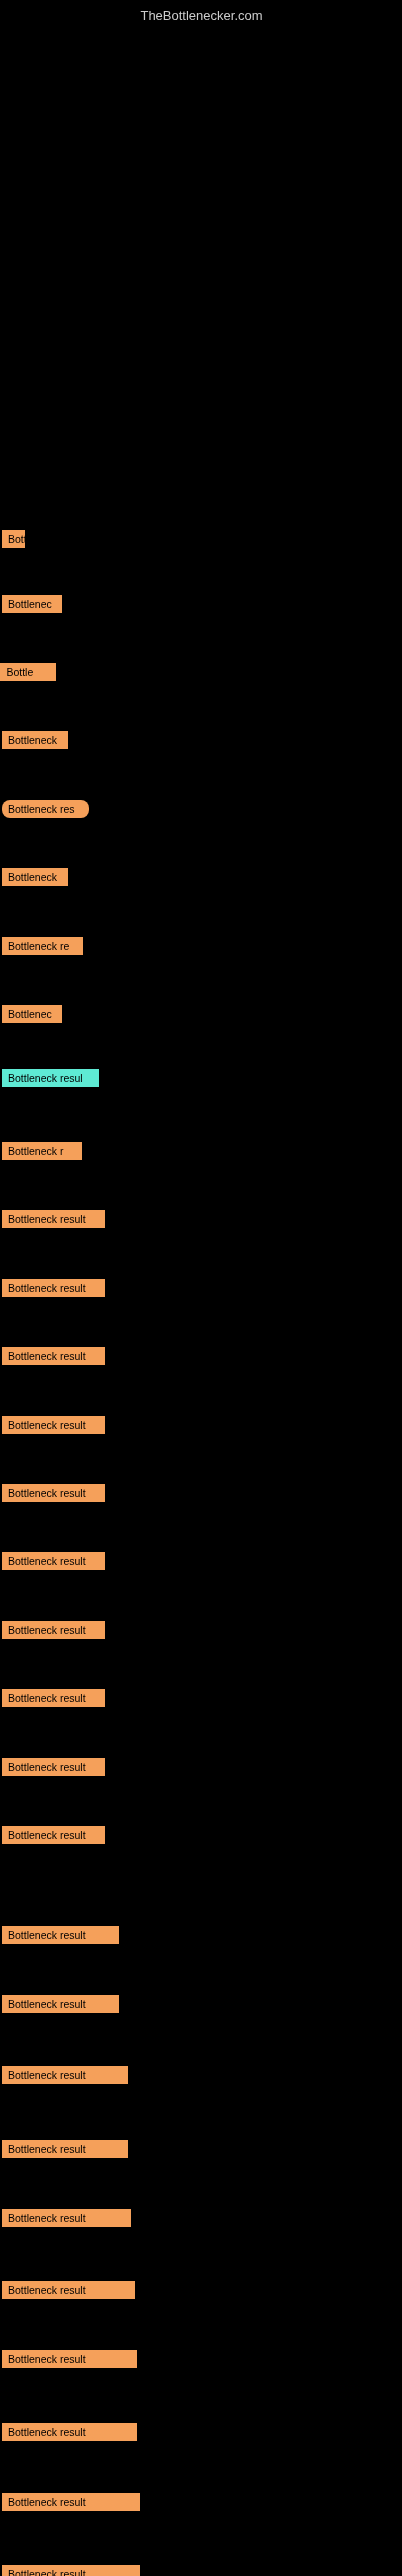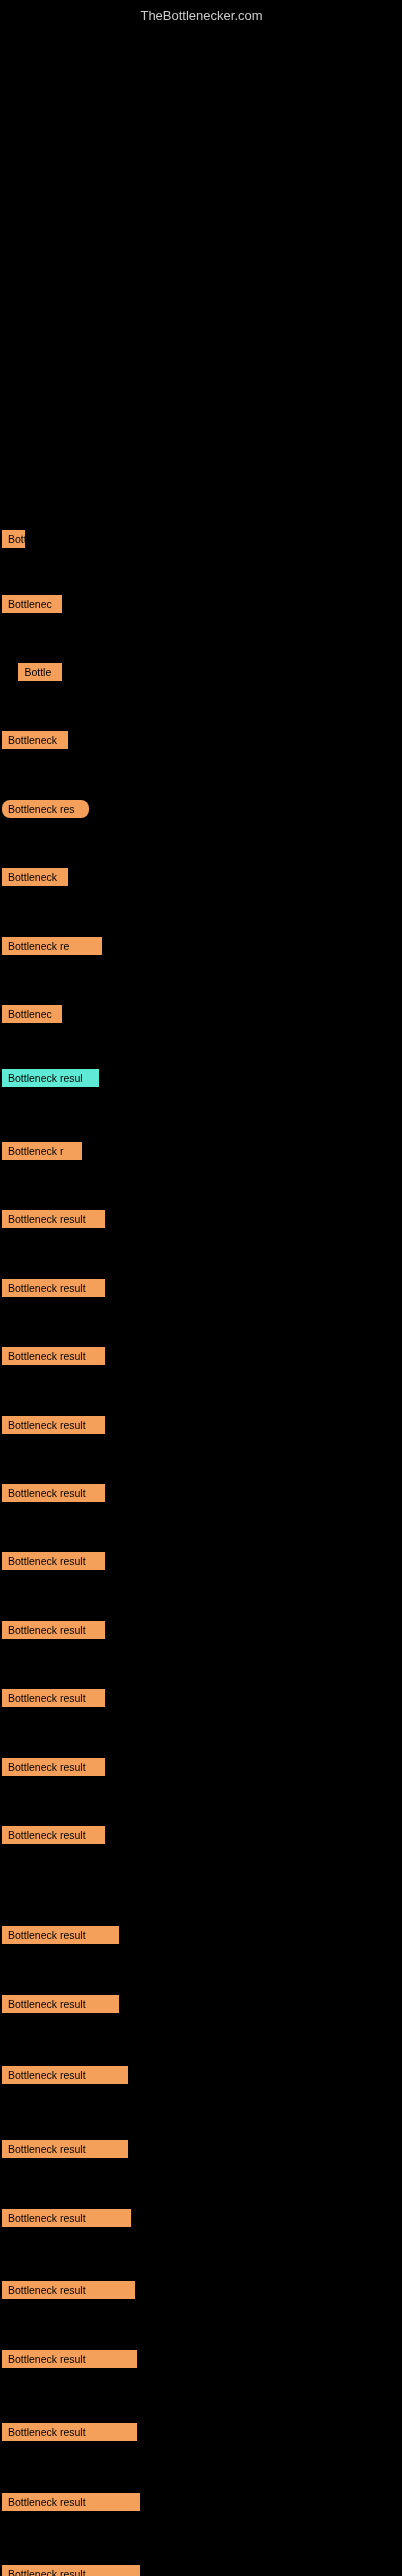--- a/index.html
+++ b/index.html
@@ -25,25 +25,25 @@
     }
   </style>
 </head>
 <body>
 
 <div class="site-title">TheBottlenecker.com</div>
 
 <div id="items-container" style="position: relative; width: 403px; height: 2576px;">
     <div style="position: absolute; top: 499px; left: 1.6px; background-color: rgb(245, 160, 90); color: rgb(0, 0, 0); font-size: 10.5px; padding: 3.2px 6.4px; white-space: nowrap; width: 23px; overflow: hidden;">Bott</div>
     <div style="position: absolute; top: 564px; left: 1.6px; background-color: rgb(245, 160, 90); color: rgb(0, 0, 0); font-size: 10.5px; padding: 3.2px 6.4px; white-space: nowrap; width: 60px; overflow: hidden;">Bottlenec</div>
-    <div style="position: absolute; top: 632px; left: 18px; background-color: rgb(245, 160, 90); color: rgb(0, 0, 0); font-size: 10.5px; padding: 3.2px 6.4px; white-space: nowrap; width: 44px; overflow: hidden;">Bottle</div>
+    <div style="position: absolute; top: 632px; left: 0; background-color: rgb(245, 160, 90); color: rgb(0, 0, 0); font-size: 10.5px; padding: 3.2px 6.4px; white-space: nowrap; width: 56px; overflow: hidden;">Bottle</div>
     <div style="position: absolute; top: 700px; left: 1.6px; background-color: rgb(245, 160, 90); color: rgb(0, 0, 0); font-size: 10.5px; padding: 3.2px 6.4px; white-space: nowrap; width: 66px; overflow: hidden;">Bottleneck</div>
     <div style="position: absolute; top: 769px; left: 1.6px; background-color: rgb(245, 160, 90); color: rgb(0, 0, 0); font-size: 10.5px; padding: 3.2px 6.4px; white-space: nowrap; width: 87px; overflow: hidden; border-radius: 8px;">Bottleneck res</div>
     <div style="position: absolute; top: 837px; left: 1.6px; background-color: rgb(245, 160, 90); color: rgb(0, 0, 0); font-size: 10.5px; padding: 3.2px 6.4px; white-space: nowrap; width: 66px; overflow: hidden;">Bottleneck</div>
-    <div style="position: absolute; top: 906px; left: 1.6px; background-color: rgb(245, 160, 90); color: rgb(0, 0, 0); font-size: 10.5px; padding: 3.2px 6.4px; white-space: nowrap; width: 100px; overflow: hidden;">Bottleneck re</div>
+    <div style="position: absolute; top: 906px; left: 1.6px; background-color: rgb(245, 160, 90); color: rgb(0, 0, 0); font-size: 10.5px; padding: 3.2px 6.4px; white-space: nowrap; width: 81px; overflow: hidden;">Bottleneck re</div>
     <div style="position: absolute; top: 974px; left: 1.6px; background-color: rgb(245, 160, 90); color: rgb(0, 0, 0); font-size: 10.5px; padding: 3.2px 6.4px; white-space: nowrap; width: 60px; overflow: hidden;">Bottlenec</div>
     <div style="position: absolute; top: 1038px; left: 1.6px; background-color: #5eead4; color: rgb(0, 0, 0); font-size: 10.5px; padding: 3.2px 6.4px; white-space: nowrap; width: 97px; overflow: hidden;">Bottleneck resul</div>
     <div style="position: absolute; top: 1111px; left: 1.6px; background-color: rgb(245, 160, 90); color: rgb(0, 0, 0); font-size: 10.5px; padding: 3.2px 6.4px; white-space: nowrap; width: 80px; overflow: hidden;">Bottleneck r</div>
     <div style="position: absolute; top: 1179px; left: 1.6px; background-color: rgb(245, 160, 90); color: rgb(0, 0, 0); font-size: 10.5px; padding: 3.2px 6.4px; white-space: nowrap; width: 103px; overflow: hidden;">Bottleneck result</div>
     <div style="position: absolute; top: 1248px; left: 1.6px; background-color: rgb(245, 160, 90); color: rgb(0, 0, 0); font-size: 10.5px; padding: 3.2px 6.4px; white-space: nowrap; width: 103px; overflow: hidden;">Bottleneck result</div>
     <div style="position: absolute; top: 1316px; left: 1.6px; background-color: rgb(245, 160, 90); color: rgb(0, 0, 0); font-size: 10.5px; padding: 3.2px 6.4px; white-space: nowrap; width: 103px; overflow: hidden;">Bottleneck result</div>
     <div style="position: absolute; top: 1385px; left: 1.6px; background-color: rgb(245, 160, 90); color: rgb(0, 0, 0); font-size: 10.5px; padding: 3.2px 6.4px; white-space: nowrap; width: 103px; overflow: hidden;">Bottleneck result</div>
     <div style="position: absolute; top: 1453px; left: 1.6px; background-color: rgb(245, 160, 90); color: rgb(0, 0, 0); font-size: 10.5px; padding: 3.2px 6.4px; white-space: nowrap; width: 103px; overflow: hidden;">Bottleneck result</div>
     <div style="position: absolute; top: 1521px; left: 1.6px; background-color: rgb(245, 160, 90); color: rgb(0, 0, 0); font-size: 10.5px; padding: 3.2px 6.4px; white-space: nowrap; width: 103px; overflow: hidden;">Bottleneck result</div>
     <div style="position: absolute; top: 1590px; left: 1.6px; background-color: rgb(245, 160, 90); color: rgb(0, 0, 0); font-size: 10.5px; padding: 3.2px 6.4px; white-space: nowrap; width: 103px; overflow: hidden;">Bottleneck result</div>

